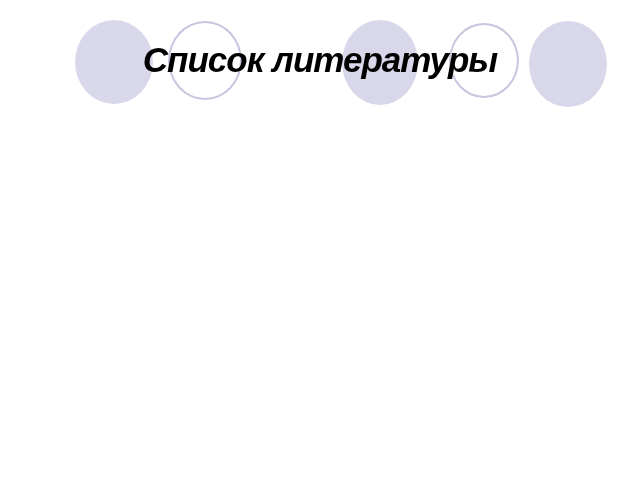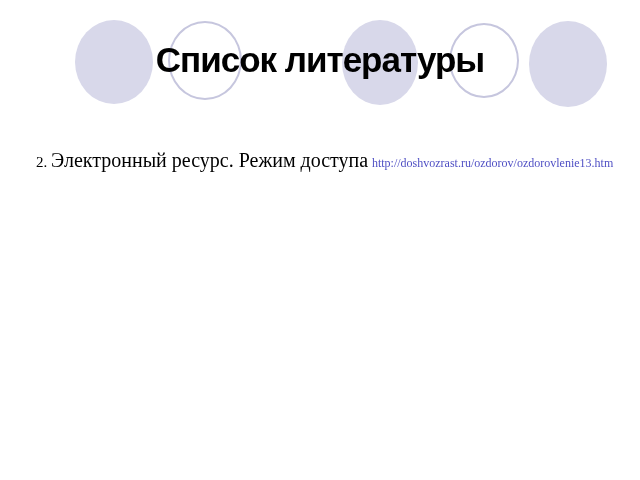--- a/index.html
+++ b/index.html
@@ -6,21 +6,21 @@
     --background:#ffffff;
     --text:#000000;
     --link:#4f4fc4;
     --circle-fill:#d8d8ea;
     --circle-outline:#c6c6de;
   }
   html,body{margin:0;padding:0;}
   body{width:640px;height:480px;font-family:"Liberation Serif",serif;}
   .slide{
     position:relative;width:640px;height:400px;
-    background:var(--background);overflow:hidden;
+    background:var(--background);overflow:hidden;font-style:italic;
   }
   .circle{position:absolute;border-radius:50%;}
   .circle.filled{background:var(--circle-fill);}
   .circle.outlined{background:#ffffff;border:2px solid var(--circle-outline);box-sizing:border-box;}
   .c1{left:75px;top:20px;width:78px;height:84px;}
   .c2{left:168px;top:21px;width:74px;height:79px;}
   .c3{left:342px;top:20px;width:76px;height:85px;}
   .c4{left:449px;top:23px;width:70px;height:75px;}
   .c5{left:529px;top:21px;width:78px;height:86px;}
   .title{
@@ -47,16 +47,15 @@
 
   <div class="circle filled c1"></div>
   <div class="circle outlined c2"></div>
   <div class="circle filled c3"></div>
   <div class="circle outlined c4"></div>
   <div class="circle filled c5"></div>
 
   <div class="title">Список литературы</div>
 
   <div class="list">
-    <p class="item item2"><span>2.</span> <span class="big">Электронный ресурс. Режим доступа</span> <a class="link" href="#">http://doshvozrast.ru/ozdorov/ozdorovlenie13.htm</a></p>
   </div>
 
 </div>
 
 </body></html>

